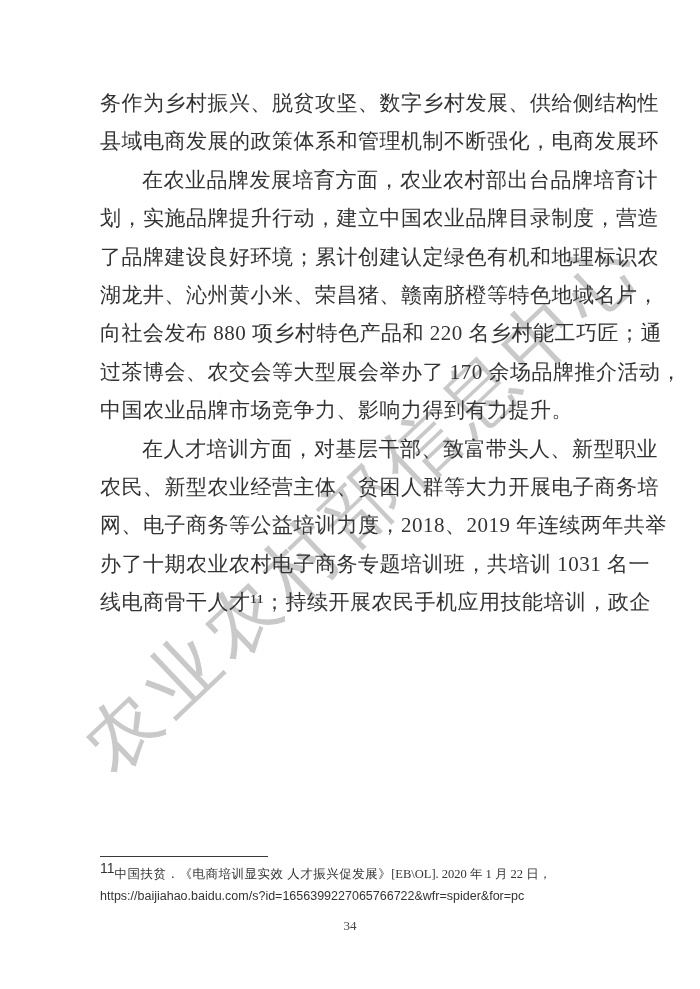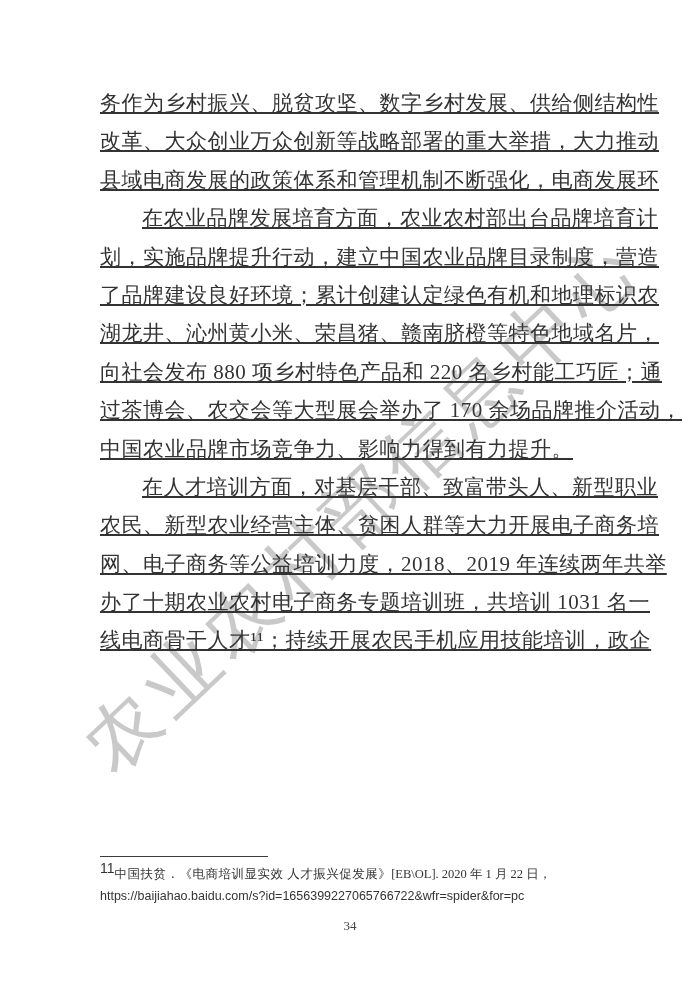--- a/index.html
+++ b/index.html
@@ -25,21 +25,20 @@
     font-family: "Liberation Serif", "DejaVu Serif", serif;
     user-select: none;
   }
   .body-text {
     position: absolute;
     left: 100px;
     top: 84px;
     width: 497px;
     z-index: 1;
     color: #333333;
-    text-decoration: underline;
   }
   .line {
     height: 38.4px;
     line-height: 38.4px;
     font-size: 21px;
     text-align: justify;
     text-align-last: justify;
     text-justify: inter-character;
     white-space: nowrap;
     letter-spacing: 0.5px;
@@ -93,21 +92,20 @@
   }
 </style>
 </head>
 <body>
 
 <div class="page">
   <div class="watermark">农业农村部信息中心</div>
 
   <div class="body-text">
       <div class="line">务作为乡村振兴、脱贫攻坚、数字乡村发展、供给侧结构性</div>
-      <div class="line">改革、大众创业万众创新等战略部署的重大举措，大力推动</div>
       <div class="line">县域电商发展的政策体系和管理机制不断强化，电商发展环</div>
       <div class="line indent">在农业品牌发展培育方面，农业农村部出台品牌培育计</div>
       <div class="line">划，实施品牌提升行动，建立中国农业品牌目录制度，营造</div>
       <div class="line">了品牌建设良好环境；累计创建认定绿色有机和地理标识农</div>
       <div class="line">湖龙井、沁州黄小米、荣昌猪、赣南脐橙等特色地域名片，</div>
       <div class="line">向社会发布 880 项乡村特色产品和 220 名乡村能工巧匠；通</div>
       <div class="line">过茶博会、农交会等大型展会举办了 170 余场品牌推介活动，</div>
       <div class="line para-last">中国农业品牌市场竞争力、影响力得到有力提升。</div>
       <div class="line indent">在人才培训方面，对基层干部、致富带头人、新型职业</div>
       <div class="line">农民、新型农业经营主体、贫困人群等大力开展电子商务培</div>

